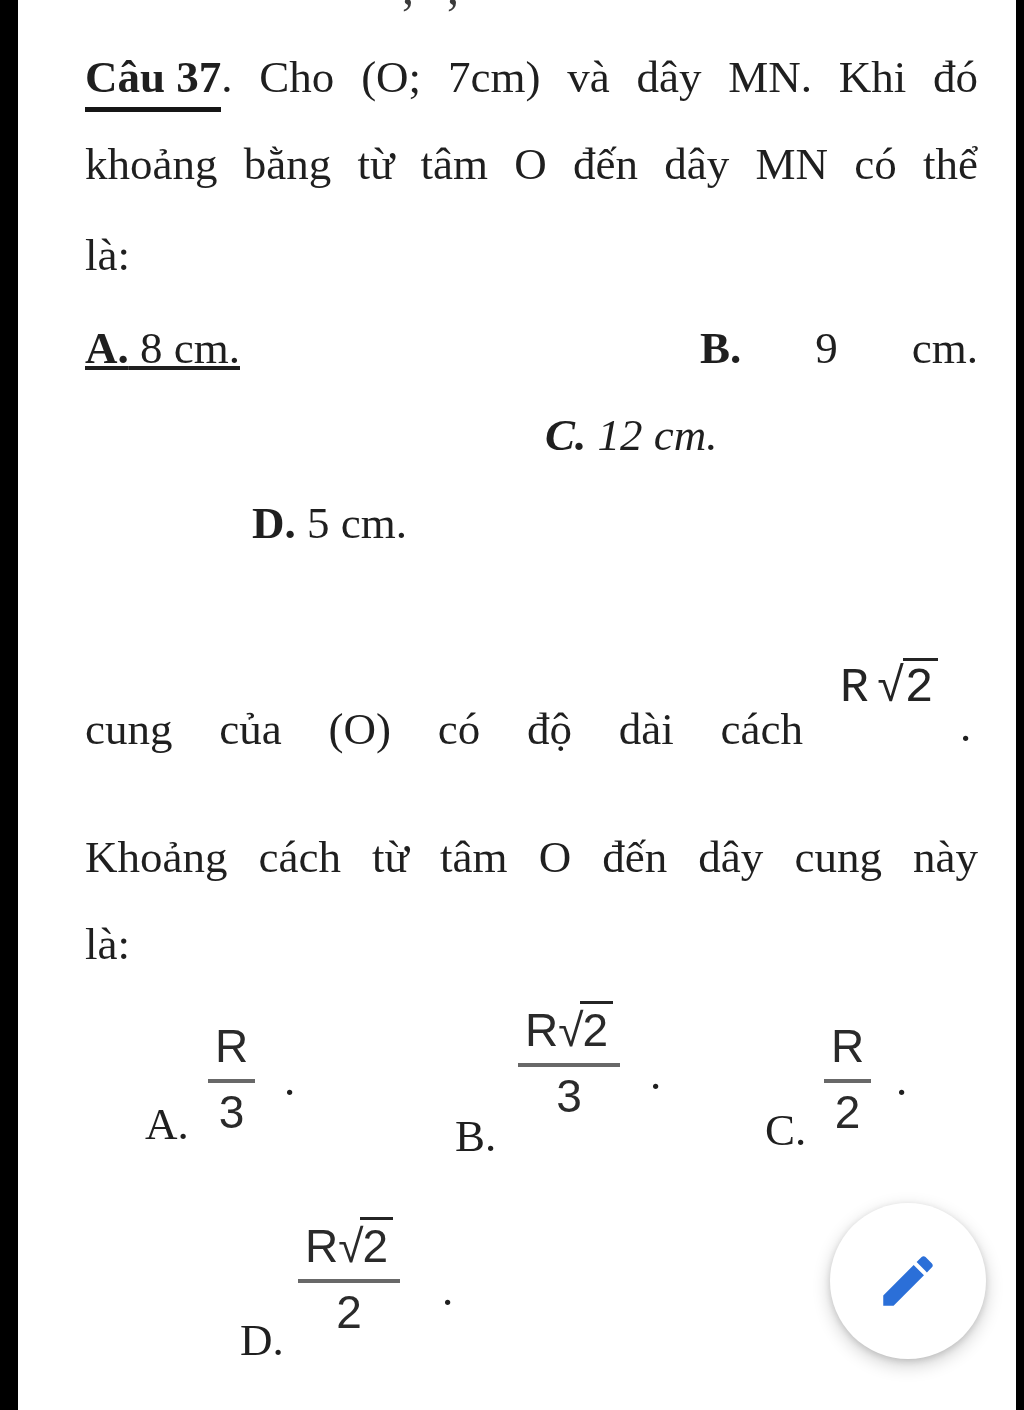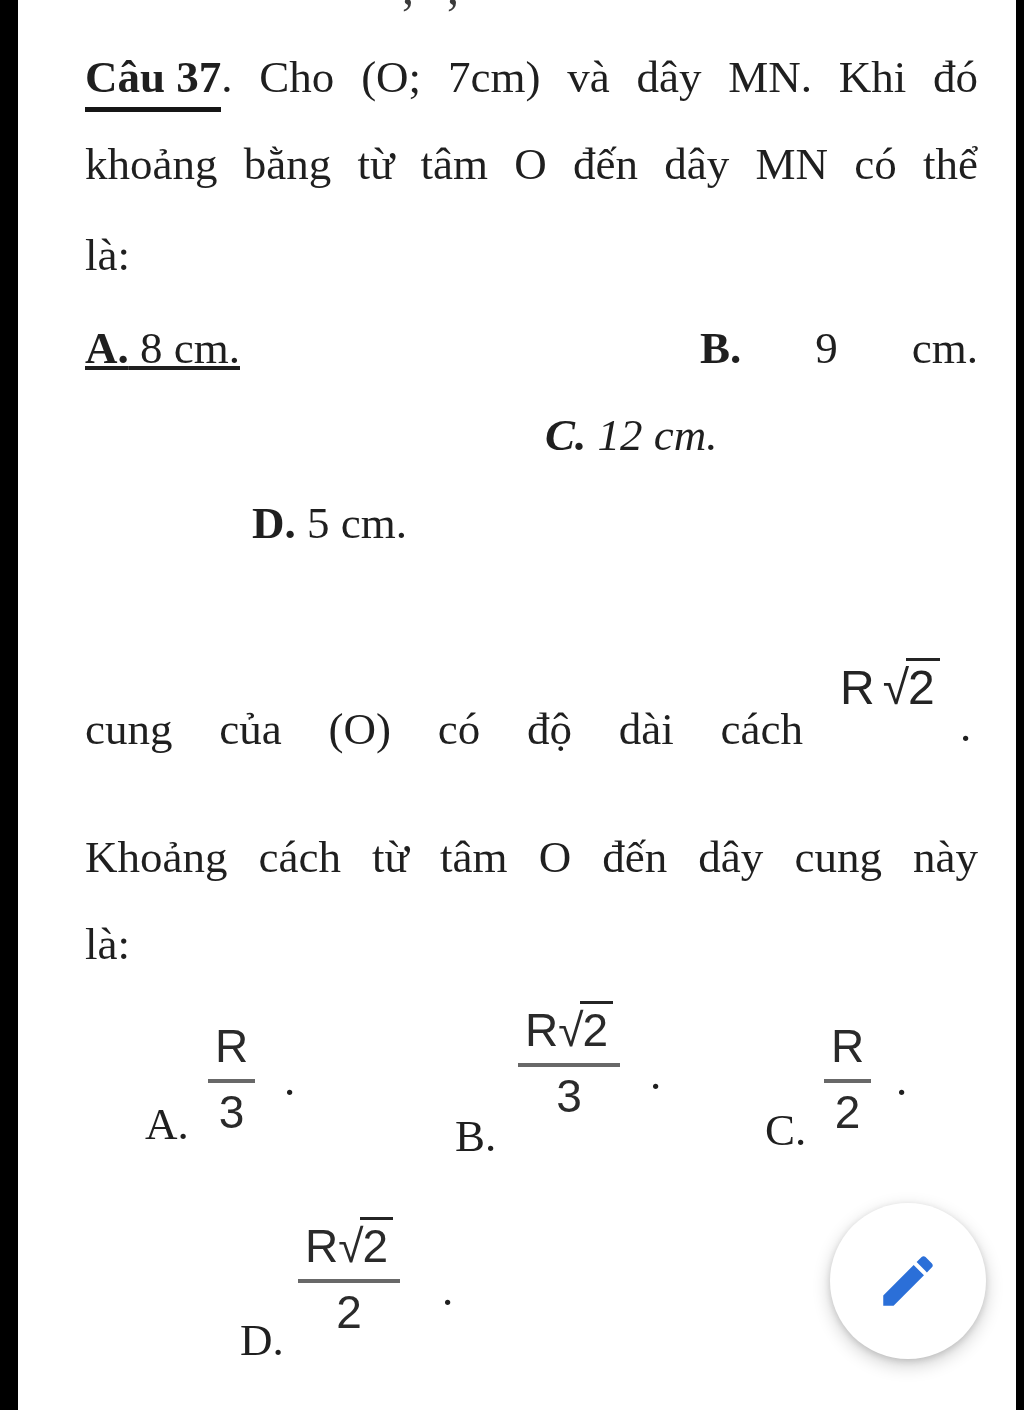--- a/index.html
+++ b/index.html
@@ -24,21 +24,21 @@
   .l3{top:228px;width:300px;}
   .rowA{top:321px;width:400px;text-decoration:underline;}
   .rowB{top:321px;left:700px;width:278px;display:flex;justify-content:space-between;}
   .rowC{top:408px;left:545px;width:400px;font-style:italic;}
   .rowD{top:496px;left:252px;width:400px;}
   .q38l1{top:585px;}
   .q38l2{top:702px;width:718px;}
   .q38l3{top:830px;}
   .q38l4{top:917px;width:300px;}
 
-  .imath{position:absolute;left:840px;top:664px;font-family:Liberation Sans, sans-serif;
+  .imath{position:absolute;left:840px;top:664px;font-family:Liberation Mono, monospace;
          font-size:48px;line-height:1;color:#242424;white-space:nowrap;}
   .imath .coef{margin-right:8px;}
   .sqrt{white-space:nowrap;}
   .radicand{border-top:3px solid #242424;padding:0 5px 0 2px;margin-left:-3px;}
   .after-math{position:absolute;left:960px;top:700px;font-size:45px;}
 
   .optlabel{position:absolute;font-size:45px;line-height:1.1;}
   .olA{left:145px;top:1100px;}
   .olB{left:455px;top:1112px;}
   .olC{left:765px;top:1106px;}

